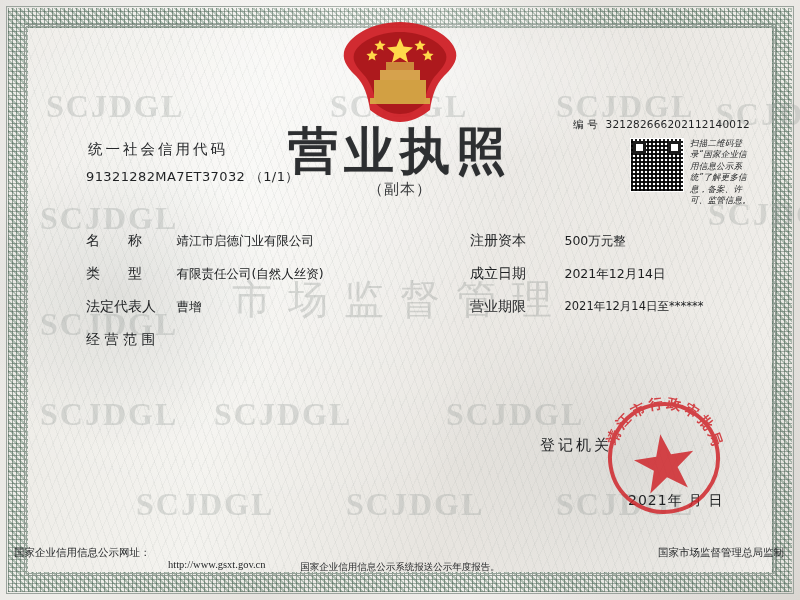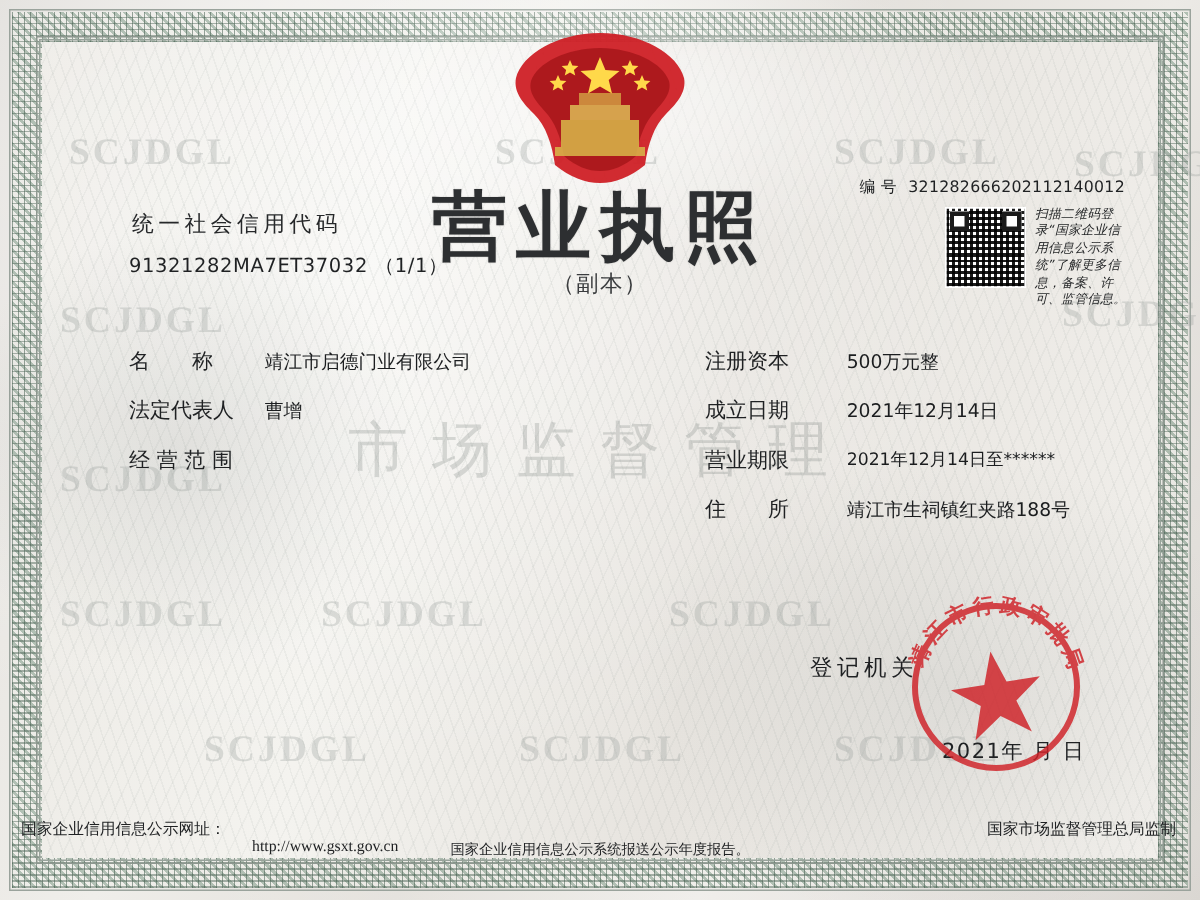--- a/index.html
+++ b/index.html
@@ -66,21 +66,21 @@
     background-image:
       repeating-linear-gradient(72deg, rgba(150,160,155,0.10) 0 1px, rgba(255,255,255,0) 1px 7px),
       repeating-linear-gradient(-64deg, rgba(150,160,155,0.09) 0 1px, rgba(255,255,255,0) 1px 9px);
     pointer-events: none;
   }
   
   .wm {
     position: absolute;
     font-family: "Liberation Serif", serif;
     font-weight: bold;
-    font-size: 25px;
+    font-size: 32px;
     letter-spacing: 2px;
     color: rgba(150,156,152,0.30);
     white-space: nowrap;
     pointer-events: none;
     user-select: none;
   }
   
   .wm-agency {
     position: absolute;
     left: 0; right: 0;
@@ -379,44 +379,44 @@
   <div class="qr-note">扫描二维码登录“国家企业信用信息公示系统”了解更多信息，备案、许可、监管信息。</div>
 
   <div class="fields">
 
     <div class="col-left">
       <div class="row">
         <span class="flabel lbl-w">名　　称</span>
         <span class="fval">靖江市启德门业有限公司</span>
       </div>
       <div class="row">
+        <span class="flabel lbl-w">类　　型</span>
+        <span class="fval">有限责任公司(自然人丝资)</span>
+      </div>
+      <div class="row">
         <span class="flabel lbl-w">法定代表人</span>
         <span class="fval">曹增</span>
       </div>
       <div class="row row-scope">
         <span class="flabel">经 营 范 围</span>
       </div>
     </div>
 
     <div class="col-right">
       <div class="row">
         <span class="flabel lbl-w-r">注册资本</span>
         <span class="fval">500万元整</span>
       </div>
       <div class="row">
         <span class="flabel lbl-w-r">成立日期</span>
         <span class="fval">2021年12月14日</span>
       </div>
       <div class="row">
         <span class="flabel lbl-w-r">营业期限</span>
         <span class="fval" style="font-size:11.5px;">2021年12月14日至******</span>
-      </div>
-      <div class="row">
-        <span class="flabel lbl-w-r">住　　所</span>
-        <span class="fval">靖江市生祠镇红夹路188号</span>
       </div>
     </div>
 
   </div>
 
   <div class="registry-label">登记机关</div>
   <div class="issue-date">2021年   月   日</div>
 
   <div class="seal">
     <svg viewBox="0 0 132 132" width="132" height="132" aria-hidden="true">

